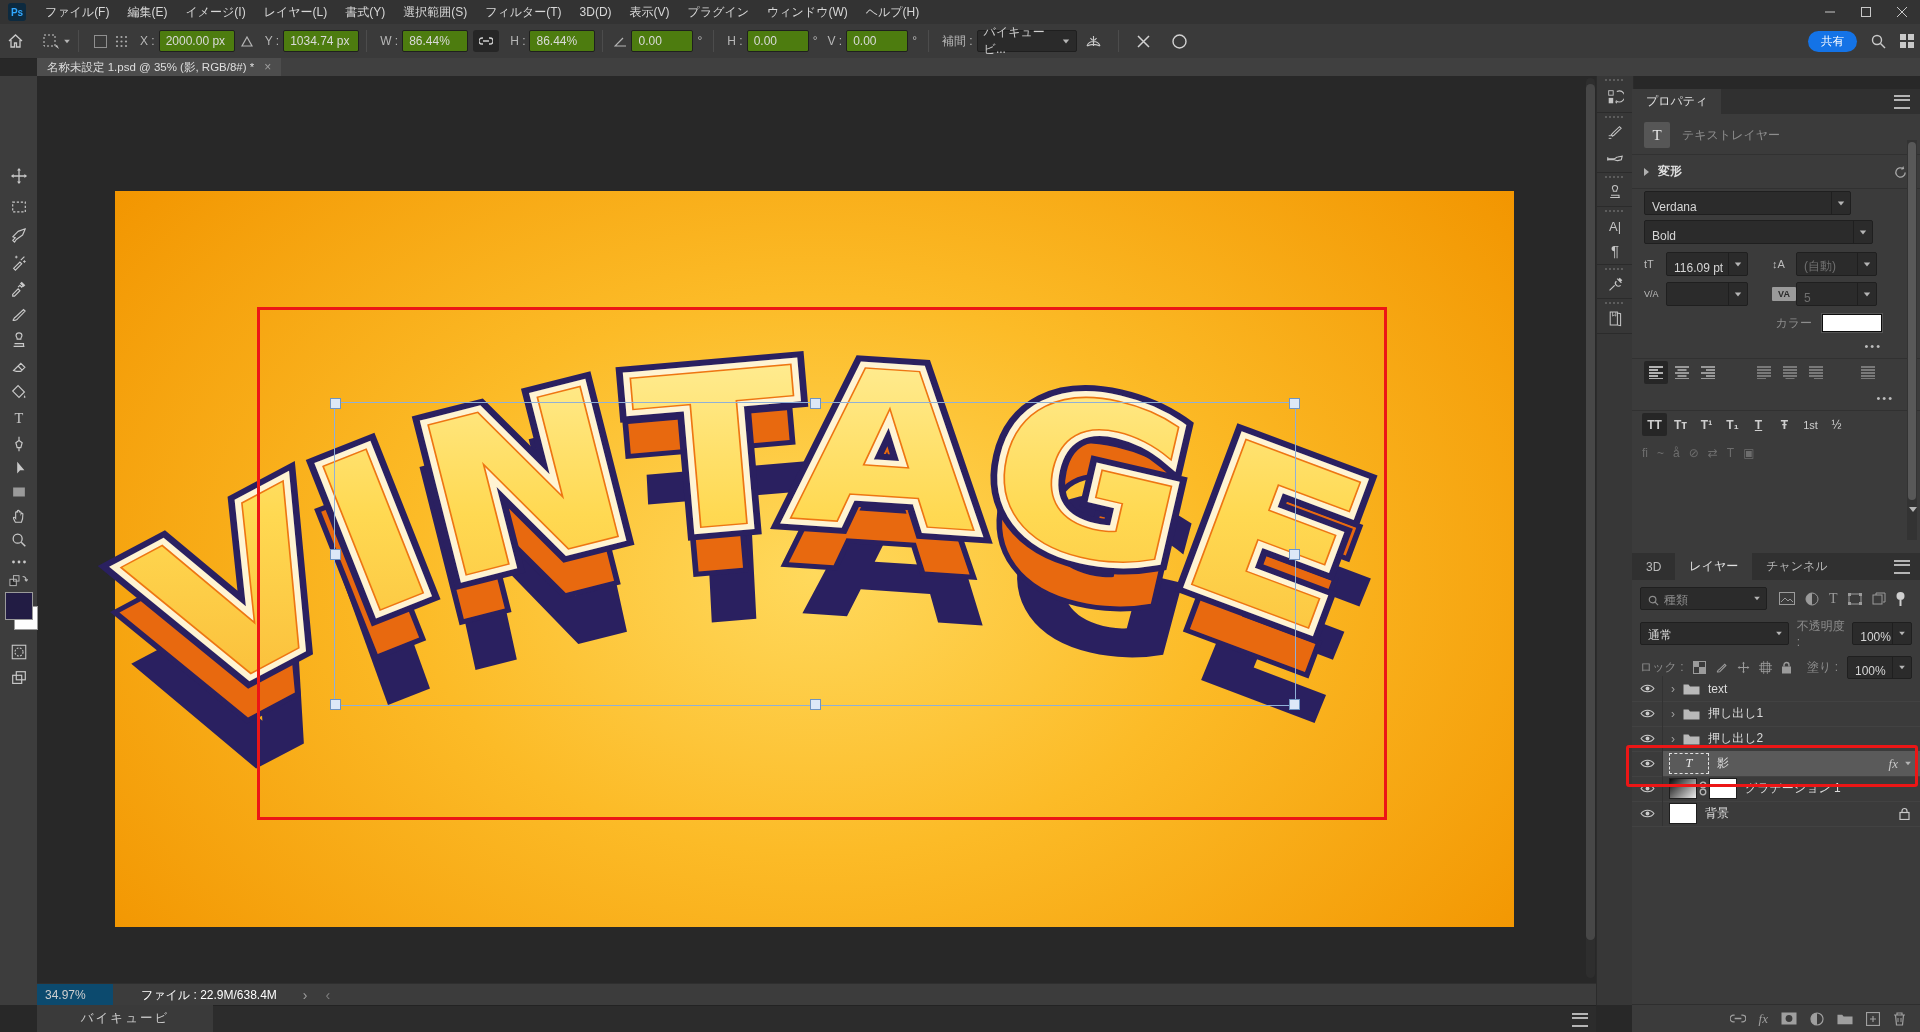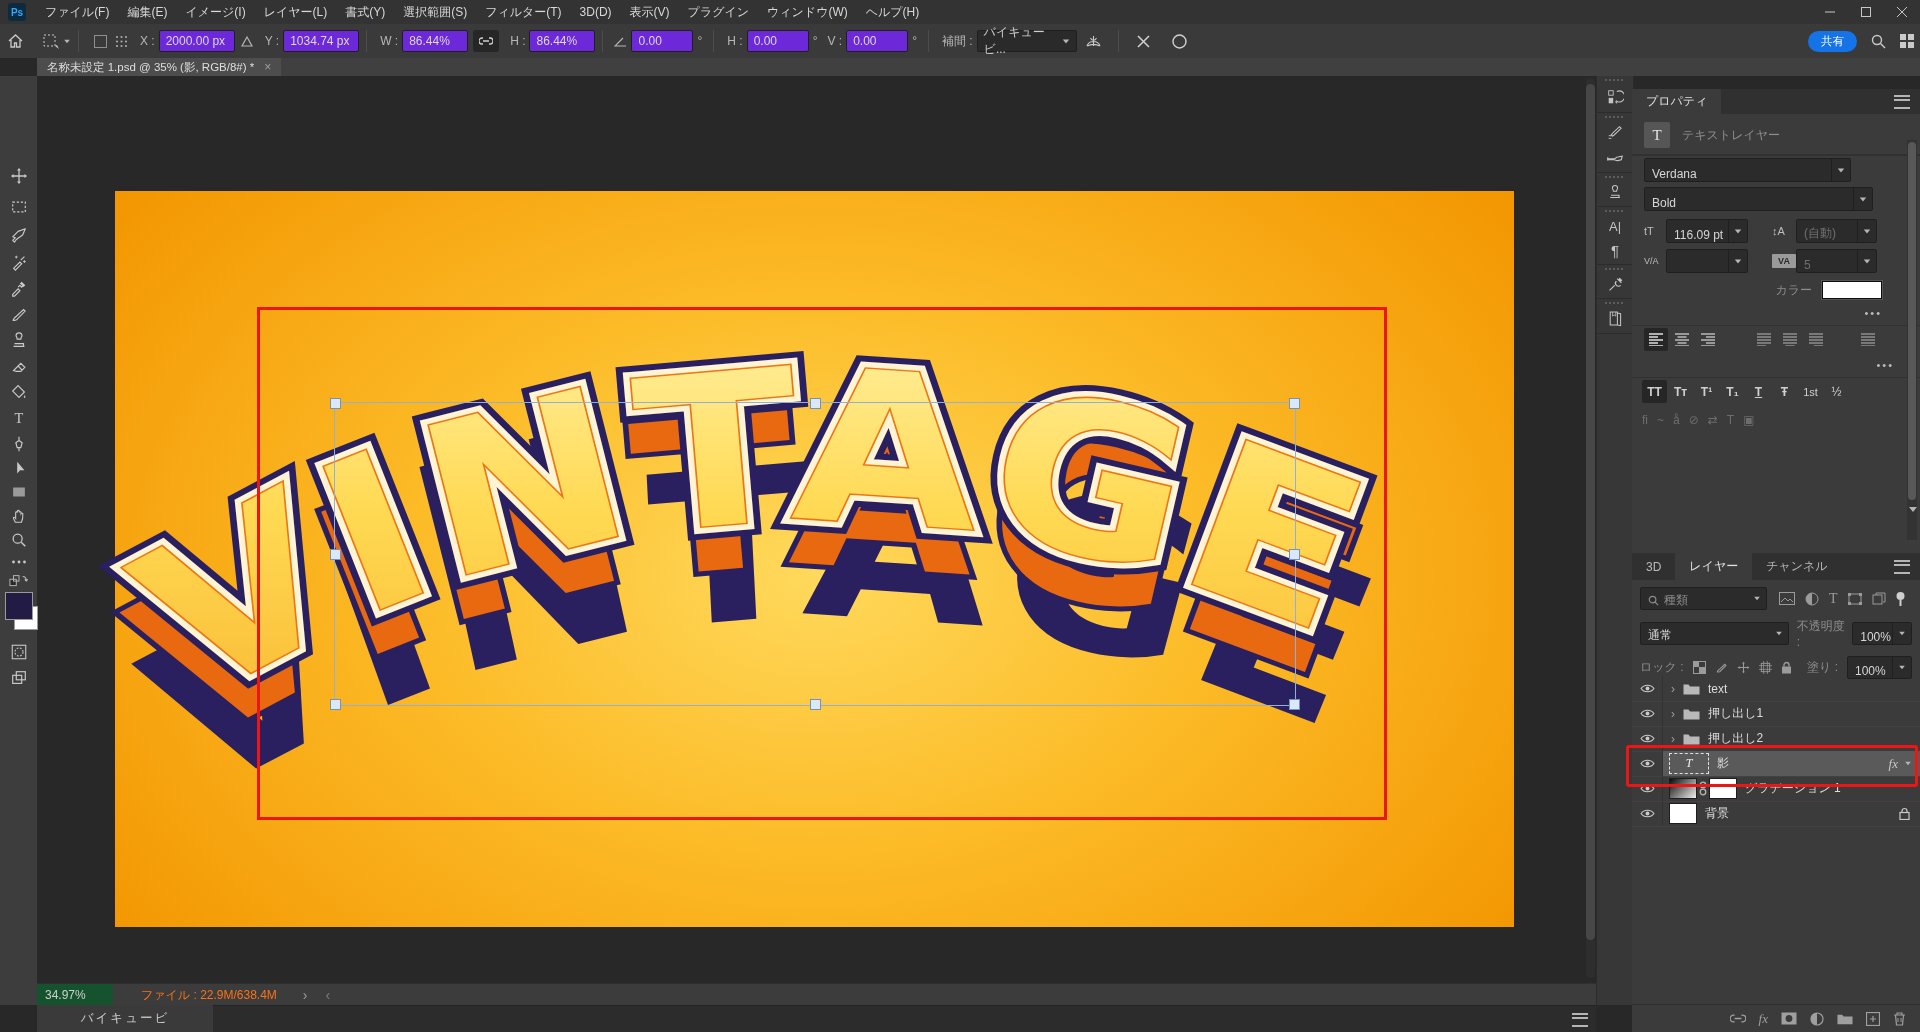--- a/index.html
+++ b/index.html
@@ -11,21 +11,21 @@
   #menubar{left:0;top:0;width:1920px;height:24px;background:#333333;display:flex;align-items:center;gap:0}
   .pslogo{width:18px;height:18px;margin:0 10px 0 8px;background:#0d2a3f;color:#31a8ff;font-weight:bold;font-size:10px;
           border-radius:3px;display:flex;align-items:center;justify-content:center}
   .menuitem{padding:0 9px;height:24px;display:flex;align-items:center;color:#d8d8d8;font-size:12px}
   .winbtns{margin-left:auto;display:flex;align-items:center;height:24px}
   .winbtn{width:36px;height:24px;display:flex;align-items:center;justify-content:center}
   #optionsbar{left:0;top:24px;width:1920px;height:34px;background:#3a3a3a;border-bottom:1px solid #262626;
               display:flex;align-items:center}
   .vsep{width:1px;height:22px;background:#4c4c4c;margin:0 7px}
   .olabel{color:#b7b7b7;margin:0 4px 0 6px;white-space:nowrap}
-  .fld{background:#6d28d9;border:1px solid #1f1f1f;border-radius:2px;height:20px;display:flex;align-items:center;
+  .fld{background:#4d7c0f;border:1px solid #1f1f1f;border-radius:2px;height:20px;display:flex;align-items:center;
        padding:0 6px;color:#dadada;white-space:nowrap;overflow:hidden}
   .deg{color:#b7b7b7;margin:0 4px}
   .chev{width:0;height:0;border-left:4px solid transparent;border-right:4px solid transparent;border-top:5px solid #b5b5b5}
   .dropdown{background:#2a2a2a;border:1px solid #1f1f1f;border-radius:2px;height:20px;display:flex;align-items:center;
             justify-content:space-between;padding:0 6px;color:#cfcfcf}
   
   #tabrow{left:37px;top:58px;width:1883px;height:18px;background:#404040}
   .doctab{left:37px;top:58px;height:18px;background:#4d4d4d;display:flex;align-items:center;padding:0 10px;
           color:#dedede;font-size:11.5px;white-space:nowrap}
   .tabclose{margin-left:10px;color:#9f9f9f;font-size:12px}
@@ -38,21 +38,21 @@
           background:radial-gradient(ellipse 900px 620px at 50% 52%, #ffd95c 0%, #fcbb27 45%, #f29500 100%);}
   .redrect{border:3px solid #ec1616;background:transparent}
   #selbox{left:334px;top:402px;width:960px;height:302px;border:1px solid #8fb0d8}
   .handle{position:absolute;width:9px;height:9px;background:#dce8f7;border:1px solid #6f94c2}
   .hscroll-track{left:296px;top:988px;width:1284px;height:9px;background:#333333;border-radius:5px}
   .hscroll-thumb{left:700px;top:988px;width:585px;height:9px;background:#5a5a5a;border-radius:5px}
   .vscroll-track{left:1586px;top:78px;width:9px;height:900px;background:#2e2e2e;border-radius:5px}
   .vscroll-thumb{left:1586px;top:84px;width:9px;height:856px;background:#474747;border-radius:5px}
   #statusrow{left:37px;top:983px;width:1559px;height:22px;background:#3c3c3c;border-top:1px solid #2f2f2f;
              display:flex;align-items:center}
-  .zoombox{width:60px;height:22px;background:#14532d;display:flex;align-items:center;padding:0 8px;color:#cfcfcf}
+  .zoombox{width:60px;height:22px;background:#0c4a6e;display:flex;align-items:center;padding:0 8px;color:#cfcfcf}
   #timeline{left:37px;top:1005px;width:1559px;height:27px;background:#2c2c2c;border-top:1px solid #232323}
   .tl-tab{left:37px;top:1005px;width:176px;height:27px;background:#3a3a3a;display:flex;align-items:center;
           justify-content:center;color:#cccccc;font-size:12.5px;letter-spacing:2px}
   .hamburger{width:16px;height:10px;border-top:2px solid #b5b5b5;border-bottom:2px solid #b5b5b5;position:relative}
   .hamburger::after{content:"";position:absolute;left:0;top:2px;width:16px;height:2px;background:#b5b5b5}
   
   #dock{left:1596px;top:76px;width:36px;height:929px;background:#373737;border-left:1px solid #2b2b2b;border-right:1px solid #2b2b2b}
   .dockico{position:absolute;left:7px;width:22px;height:22px;display:flex;align-items:center;justify-content:center;color:#c4c4c4}
   .grip{position:absolute;left:8px;width:20px;height:2px;
         background:repeating-linear-gradient(90deg,#5d5d5d 0 2px,transparent 2px 4px)}
@@ -375,21 +375,21 @@
   <div class="handle" style="right:-5px;bottom:-5px"></div>
 </div>
 
 <div class="abs vscroll-track"></div>
 <div class="abs vscroll-thumb"></div>
 <div class="abs hscroll-track"></div>
 <div class="abs hscroll-thumb"></div>
 
 <div id="statusrow" class="abs">
   <div class="zoombox">34.97%</div>
-  <span style="margin-left:28px;color:#f97316">ファイル : 22.9M/638.4M</span>
+  <span style="margin-left:28px;color:#ffffff">ファイル : 22.9M/638.4M</span>
   <span style="margin-left:26px;color:#9f9f9f;font-size:14px">›</span>
   <span style="margin-left:18px;color:#7f7f7f;font-size:14px">‹</span>
 </div>
 
 <div id="timeline" class="abs"></div>
 <div class="tl-tab abs">バイキュービ</div>
 <div class="abs" style="left:1572px;top:1013px">
     <div class="hamburger"></div>
   </div>
 
@@ -460,20 +460,28 @@
       </div>
   </div>
 
   <div style="display:flex;align-items:center;gap:12px;padding:8px 12px 6px">
     <div style="width:26px;height:26px;background:#565656;border-radius:2px;display:flex;align-items:center;justify-content:center;
                 font-family:'Liberation Serif','DejaVu Serif',serif;font-size:15px;color:#e8e8e8">T</div>
     <span class="muted">テキストレイヤー</span>
   </div>
   <div style="height:1px;background:#313131"></div>
 
+  <div style="display:flex;align-items:center;padding:8px 12px">
+    <span class="caret-r"></span>
+    <span class="sect-head" style="margin-left:9px">変形</span>
+    <svg style="margin-left:auto" width="15" height="14" viewBox="0 0 16 15">
+        <path d="M13 8a5 5 0 11-2-4" fill="none" stroke="#a8a8a8" stroke-width="1.4"></path>
+        <path d="M11 1l1 3.4L8.6 5z" fill="#a8a8a8"></path>
+      </svg>
+  </div>
   <div style="height:1px;background:#313131"></div>
 
   <div style="padding:2px 12px 0">
     <div class="sel" style="width:198px">
       <span>Verdana</span>
       <span class="chevbox">
           <span class="chev" style="transform:scale(.8)"></span>
         </span>
     </div>
     <div class="sel" style="width:220px;margin-top:5px">

